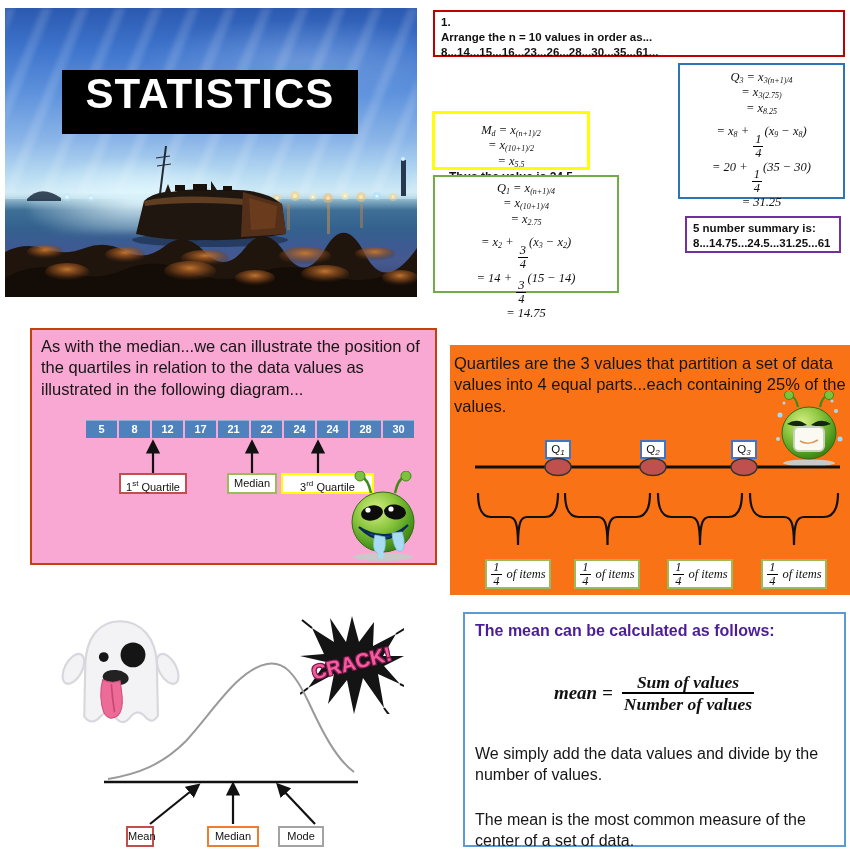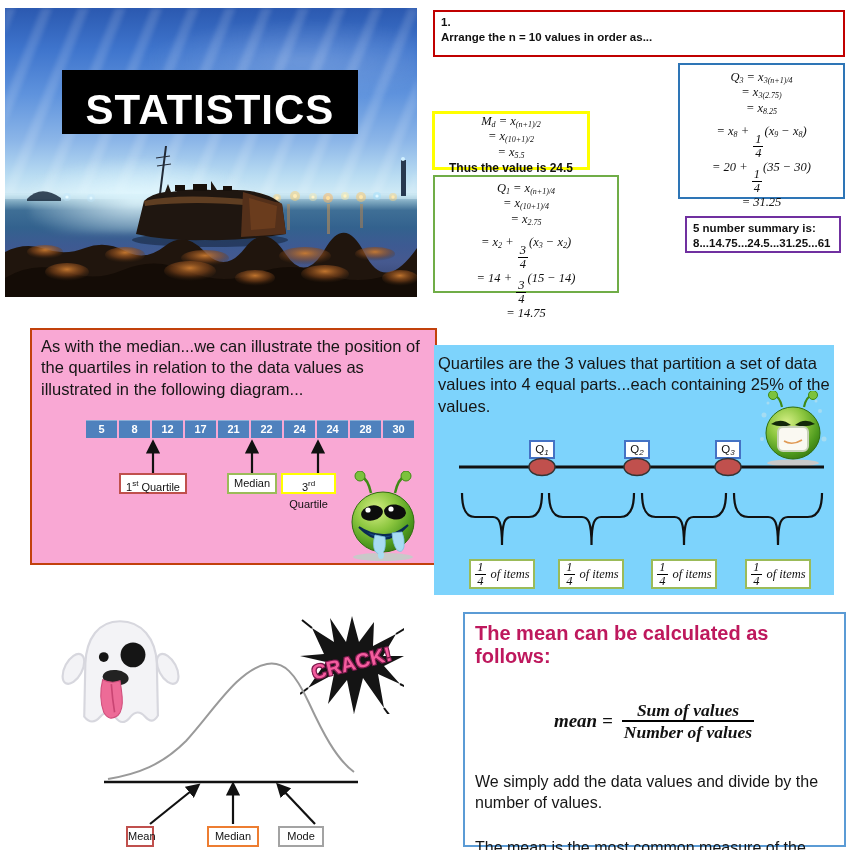--- a/index.html
+++ b/index.html
@@ -10,29 +10,29 @@
   
   .photo{position:absolute;left:5px;top:8px;width:412px;height:289px;overflow:hidden;
     background:linear-gradient(180deg,#2b59b0 0%,#3e74cc 14%,#5f93dd 30%,#8cb6e8 46%,#b9dcf2 58%,#cfeaf6 64%,#7ea8c0 67%,#3f6f96 70%,#33628e 76%,#3d5a92 82%,#46598f 88%,#2e3c63 100%)}
   .clouds{position:absolute;left:0;top:0;width:100%;height:64%;
     background:repeating-linear-gradient(112deg,rgba(255,255,255,.13) 0 10px,rgba(255,255,255,0) 10px 34px),
       radial-gradient(ellipse 55% 32% at 72% 28%,rgba(255,255,255,.20),transparent 70%);
     filter:blur(2px)}
   .glow{position:absolute;left:6%;top:50%;width:58%;height:28%;
     background:radial-gradient(ellipse at 45% 60%,rgba(228,249,255,.9),rgba(228,249,255,0) 65%);filter:blur(3px)}
   .scene{position:absolute;left:0;top:0}
-  .banner{position:absolute;left:57px;top:62px;width:296px;height:64px;background:#000;display:flex;align-items:flex-end;justify-content:center}
+  .banner{position:absolute;left:57px;top:62px;width:296px;height:64px;background:#000;display:flex;align-items:flex-start;justify-content:center}
   .banner span{color:#fff;font-weight:bold;font-size:42px;letter-spacing:1px}
 
   
   .abox{position:absolute;background:#fff;color:#111}
   .btxt{font-weight:bold;font-size:11.5px;line-height:1.3;padding:3px 6px}
   .box-red{left:433px;top:10px;width:412px;height:47px;border:2px solid #C00000}
   .box-orange{left:433px;top:65px;width:124px;height:38px;border:2px solid #ED7D31}
-  .box-yellow{left:432px;top:111px;width:158px;height:59px;border:3px solid #FFFF00;padding-top:0}
+  .box-yellow{left:432px;top:111px;width:158px;height:59px;border:3px solid #FFFF00;padding-top:9px}
   .box-green{left:433px;top:175px;width:186px;height:118px;border:2px solid #70AD47;padding-top:4px}
   .box-blue{left:678px;top:63px;width:167px;height:136px;border:2px solid #2E75B6;padding-top:5px}
   .box-purple{left:685px;top:216px;width:156px;height:37px;border:2px solid #7030A0}
 
   
   .mline{display:block;text-align:center;font-family:"Liberation Serif",serif;font-style:italic;font-size:12.5px;line-height:1.15;color:#111}
   .msub{font-size:8px;font-style:italic;vertical-align:-0.28em}
   .frac{display:inline-flex;flex-direction:column;text-align:center;vertical-align:-0.62em;line-height:1.02;margin:0 1px}
   .fnum{border-bottom:1px solid #000;padding:0 2px}
   .fden{padding:0 2px}
@@ -42,25 +42,25 @@
   
   .slide-quartpos{position:absolute;left:30px;top:328px;width:407px;height:237px;border:2px solid #c2410c;background:#f9a8d4}
   .para{position:absolute;left:9px;top:6px;right:7px;font-size:16.5px;line-height:1.3;color:#161616}
   .ntable{position:absolute;left:54px;top:90px;display:flex;gap:2px}
   .ncell{width:31px;height:18px;background:#4F81BD;color:#fff;font-weight:bold;font-size:11px;text-align:center;line-height:18px;box-shadow:inset 0 1px 0 rgba(255,255,255,.35)}
   .arrowsvg{position:absolute;left:0;top:108px}
   .lab{position:absolute;top:143px;height:21px;background:#fff;font-size:11px;text-align:center;line-height:17px;padding:0 5px}
   .lab sup{font-size:8px}
   .lab-q1{left:87px;width:68px;border:2px solid #C0504D}
   .lab-md{left:195px;width:50px;border:2px solid #9BBB59}
-  .lab-q3{left:249px;width:55px;border:2px solid #FFFF00}
+  .lab-q3{left:249px;width:93px;border:2px solid #FFFF00}
   .alien1{position:absolute;right:6px;bottom:2px}
 
   
-  .slide-quart{position:absolute;left:434px;top:345px;width:400px;height:250px;background:#7dd3fc}
+  .slide-quart{position:absolute;left:450px;top:345px;width:400px;height:250px;background:#f97316}
   .para2{position:absolute;left:4px;top:8px;right:0;font-size:16.5px;line-height:1.3;color:#161616}
   .alien2{position:absolute;right:2px;top:46px}
   .qbox{position:absolute;top:95px;width:26px;height:19px;border:2px solid #4472C4;background:#fff;text-align:center;font-size:11.5px;line-height:15px}
   .qb1{left:95px}.qb2{left:190px}.qb3{left:281px}
   .diag{position:absolute;left:0;top:112px}
   .fbox{position:absolute;top:214px;width:66px;height:30px;border:2px solid #9BBB59;background:#fff;display:flex;align-items:center;justify-content:center;gap:4px;font-family:"Liberation Serif",serif;font-style:italic;font-size:12.5px}
   .fbox .frac{vertical-align:middle}
   .fb1{left:35px}.fb2{left:124px}.fb3{left:217px}.fb4{left:311px}
 
   
@@ -70,21 +70,21 @@
   .crack-text{position:absolute;left:0;right:0;top:36px;text-align:center;transform:rotate(-14deg);color:#f45c9e;font-weight:bold;font-size:20px;letter-spacing:.5px;
     text-shadow:-1px -1px 0 #7d1b4e,1px -1px 0 #7d1b4e,-1px 1px 0 #7d1b4e,1px 1px 0 #7d1b4e}
   .curvesvg{position:absolute;left:70px;top:45px}
   .mlab{position:absolute;top:218px;height:21px;background:#fff;font-size:11px;text-align:center;line-height:17px}
   .mlab-mean{left:96px;width:28px;border:2px solid #C0504D}
   .mlab-median{left:177px;width:52px;border:2px solid #ED7D31}
   .mlab-mode{left:248px;width:46px;border:2px solid #a3a3a3}
 
   
   .slide-mean{position:absolute;left:463px;top:612px;width:383px;height:235px;border:2px solid #5B9BD5;background:#fff;padding:8px 10px}
-  .mean-head{font-weight:bold;font-size:20px;color:#be185d}
+  .mean-head{font-weight:bold;font-size:16px;color:#4c1d95}
   .formula{margin-top:32px;display:flex;align-items:center;justify-content:center;gap:8px;font-family:"Liberation Serif",serif;font-style:italic;font-weight:bold;font-size:19px}
   .formula .frac{font-size:17.5px;line-height:1.15;vertical-align:middle}
   .formula .fnum{border-bottom:2px solid #000;padding:0 4px}
   .bp{font-size:16px;line-height:1.3;color:#161616}
   .bp1{margin-top:30px}
   .bp2{margin-top:24px}
 </style>
 </head>
 <body>
 
@@ -161,20 +161,21 @@
       </g>
     </svg>
     <div class="banner" data-name="title-banner">
       <span data-name="page-title">STATISTICS</span>
     </div>
   </div>
 
   <div class="abox btxt box-red" data-name="ordering-box">
     <div data-name="ordering-line-1">1.</div>
     <div data-name="ordering-line-2">Arrange the n = 10 values in order as...</div>
+    <div data-name="ordering-line-3">8...14...15...16...23...26...28...30...35...61...</div>
   </div>
 
 
   <div class="abox box-yellow" data-name="median-box">
     <div class="mline" data-name="math-line"><span>M</span><span class="msub">d</span><span> = </span><span>x</span><span class="msub">(n+1)/2</span></div>
     <div class="mline" data-name="math-line"><span>= </span><span>x</span><span class="msub">(10+1)/2</span></div>
     <div class="mline" data-name="math-line"><span>= </span><span>x</span><span class="msub">5.5</span></div>
     <div class="mnote" data-name="median-note">Thus the value is 24.5</div>
   </div>
 

